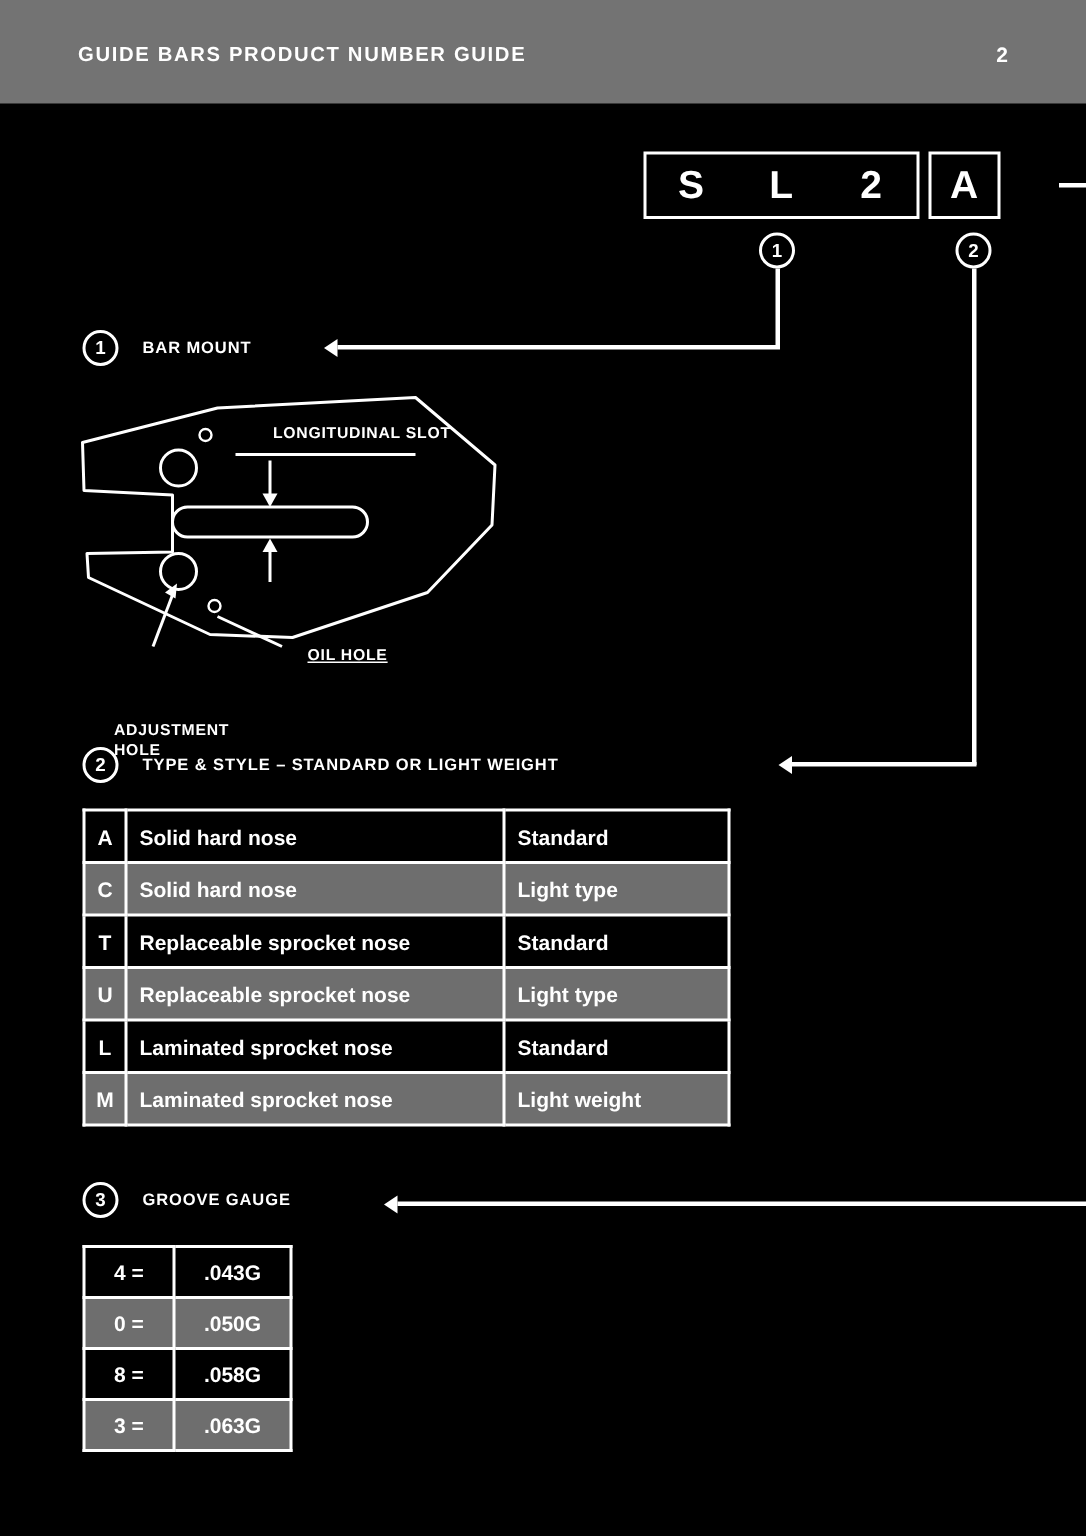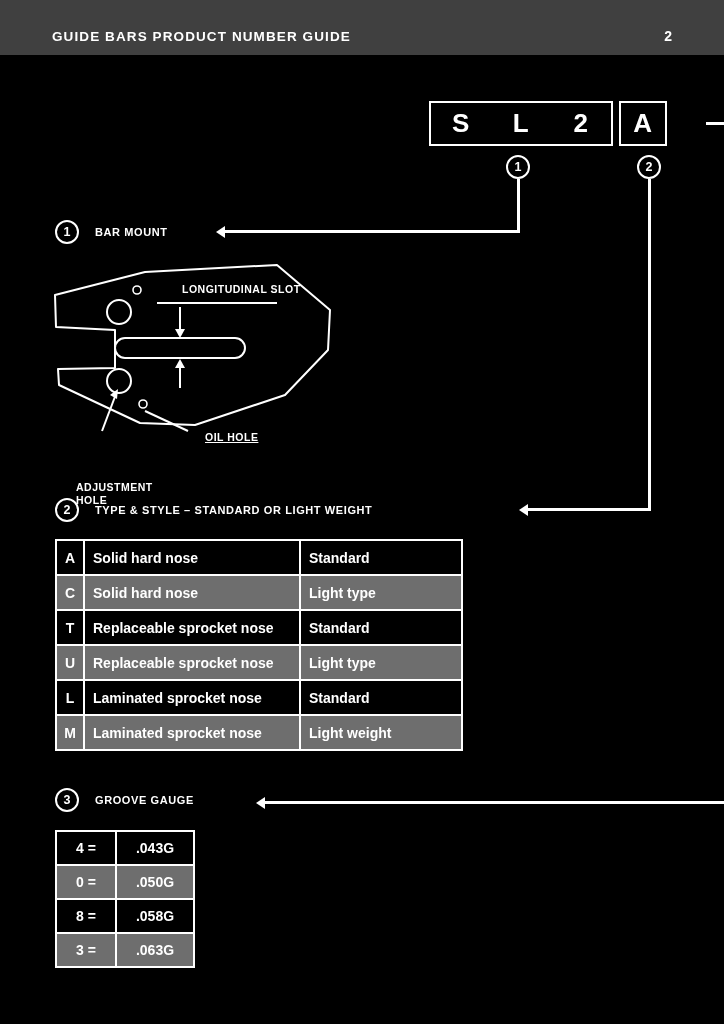--- a/index.html
+++ b/index.html
@@ -11,22 +11,22 @@
     font-family: "Liberation Sans", sans-serif;
     color: #fff;
     position: relative;
     overflow: hidden;
   }
 
   
   .header {
     position: absolute;
     left: 0; top: 0;
-    width: 724px; height: 55px;
-    background: #404040;
+    width: 724px; height: 69px;
+    background: #737373;
   }
   .header-title {
     position: absolute;
     left: 52px; top: 36px;
     transform: translateY(-50%);
     font-size: 13.5px;
     font-weight: bold;
     letter-spacing: 1.1px;
     color: #ffffff;
   }
@@ -154,22 +154,22 @@
     color: #ffffff;
     padding: 0 8px;
     white-space: nowrap;
   }
   .tbl tr.alt td { background: #6e6e6e; }
   .tbl tr td { background: #000; }
   .tbl tr.alt td { background: #6e6e6e; }
 
   .tbl-type { left: 55px; top: 539px; }
   .tbl-type td.c-code { width: 28px; text-align: center; padding: 0; }
-  .tbl-type td.c-desc { width: 216px; }
-  .tbl-type td.c-kind { width: 162px; }
+  .tbl-type td.c-desc { width: 252px; }
+  .tbl-type td.c-kind { width: 150px; }
 
   
   .tbl-groove { left: 55px; top: 830px; }
   .tbl-groove td {
     height: 34px;
     text-align: center;
     font-size: 14px;
     padding: 0;
   }
   .tbl-groove td.g-code { width: 60px; }

